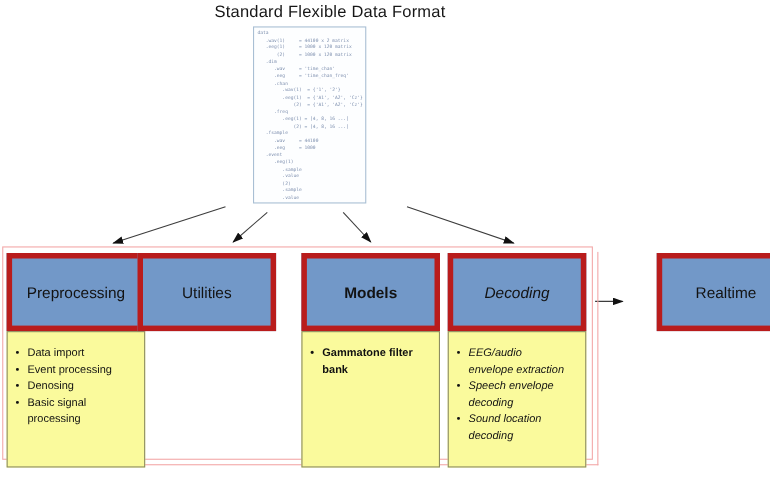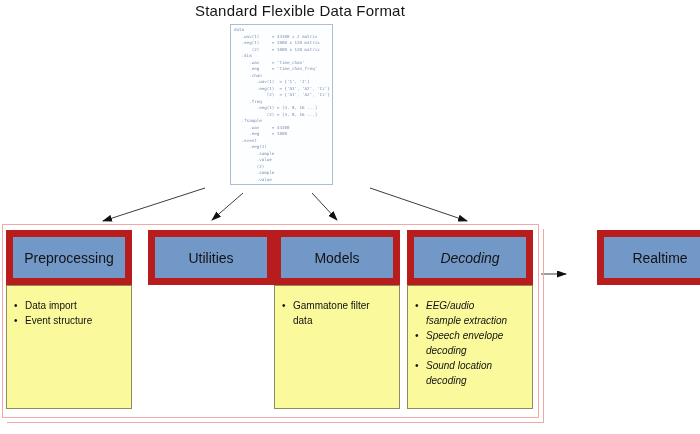--- a/index.html
+++ b/index.html
@@ -25,37 +25,37 @@
     position:absolute; left:2px; top:224px; width:537px; height:194px;
     border:1.5px solid #f3a8a8; box-sizing:border-box;
   }
   .red-frame::after {
     content:""; position:absolute; left:4px; top:4px; right:-6px; bottom:-6px;
     border-right:1.5px solid #f3a8a8; border-bottom:1.5px solid #f3a8a8;
     pointer-events:none;
   }
   .module { position:absolute; top:230px; width:126px; height:179px; }
   .module-header {
-    height:55px; box-sizing:border-box; background:#7298c8; border:7px solid #b91c1c;
+    height:71px; box-sizing:border-box; background:#7298c8; border:5px solid #b91c1c;
     display:flex; align-items:center; justify-content:center;
     font-size:14px; color:#131313;
   }
   .module-body {
     height:124px; box-sizing:border-box; background:#fafa9c; border:1px solid #8c8c62;
     overflow:hidden;
   }
   .module-body ul { list-style:none; margin:0; padding:12px 2px 0 5px; }
   .module-body li {
     position:relative; padding-left:13px; font-size:10px; line-height:15px;
     color:#111111; white-space:pre-line;
   }
   .module-body li::before { content:"\2022"; position:absolute; left:2px; top:0; }
   #m-preprocessing { left:6px; }
-  #m-utilities     { left:148px;text-align:right; }
-  #m-models        { left:274px; }
+  #m-utilities     { left:125px;text-align:right; }
+  #m-models        { left:274px;font-weight:bold; }
   #m-decoding      { left:407px;font-style:italic; }
   #m-realtime      { left:597px; }
 </style>
 </head>
 <body>
 
 <div id="stage">
 
   <div class="page-title">Standard Flexible Data Format</div>
 
@@ -99,45 +99,48 @@
     <line x1="541" y1="274" x2="566" y2="274" stroke="#3c3c3c" stroke-width="1" marker-end="url(#ah)"></line>
   </svg>
 
   <div class="red-frame"></div>
 
   <div class="module" id="m-preprocessing">
     <div class="module-header">Preprocessing</div>
     <div class="module-body">
       <ul>
         <li>Data import</li>
-        <li>Event structure</li>
+        <li>Event processing</li>
+        <li>Denosing</li>
+        <li>Basic signal
+processing</li>
       </ul>
     </div>
   </div>
 
   <div class="module" id="m-utilities">
     <div class="module-header">Utilities</div>
   </div>
 
   <div class="module" id="m-models">
     <div class="module-header">Models</div>
     <div class="module-body">
       <ul>
         <li>Gammatone filter
-data</li>
+bank</li>
       </ul>
     </div>
   </div>
 
   <div class="module" id="m-decoding">
     <div class="module-header">Decoding</div>
     <div class="module-body">
       <ul>
         <li>EEG/audio
-fsample extraction</li>
+envelope extraction</li>
         <li>Speech envelope
 decoding</li>
         <li>Sound location
 decoding</li>
       </ul>
     </div>
   </div>
 
   <div class="module" id="m-realtime">
     <div class="module-header">Realtime</div>

